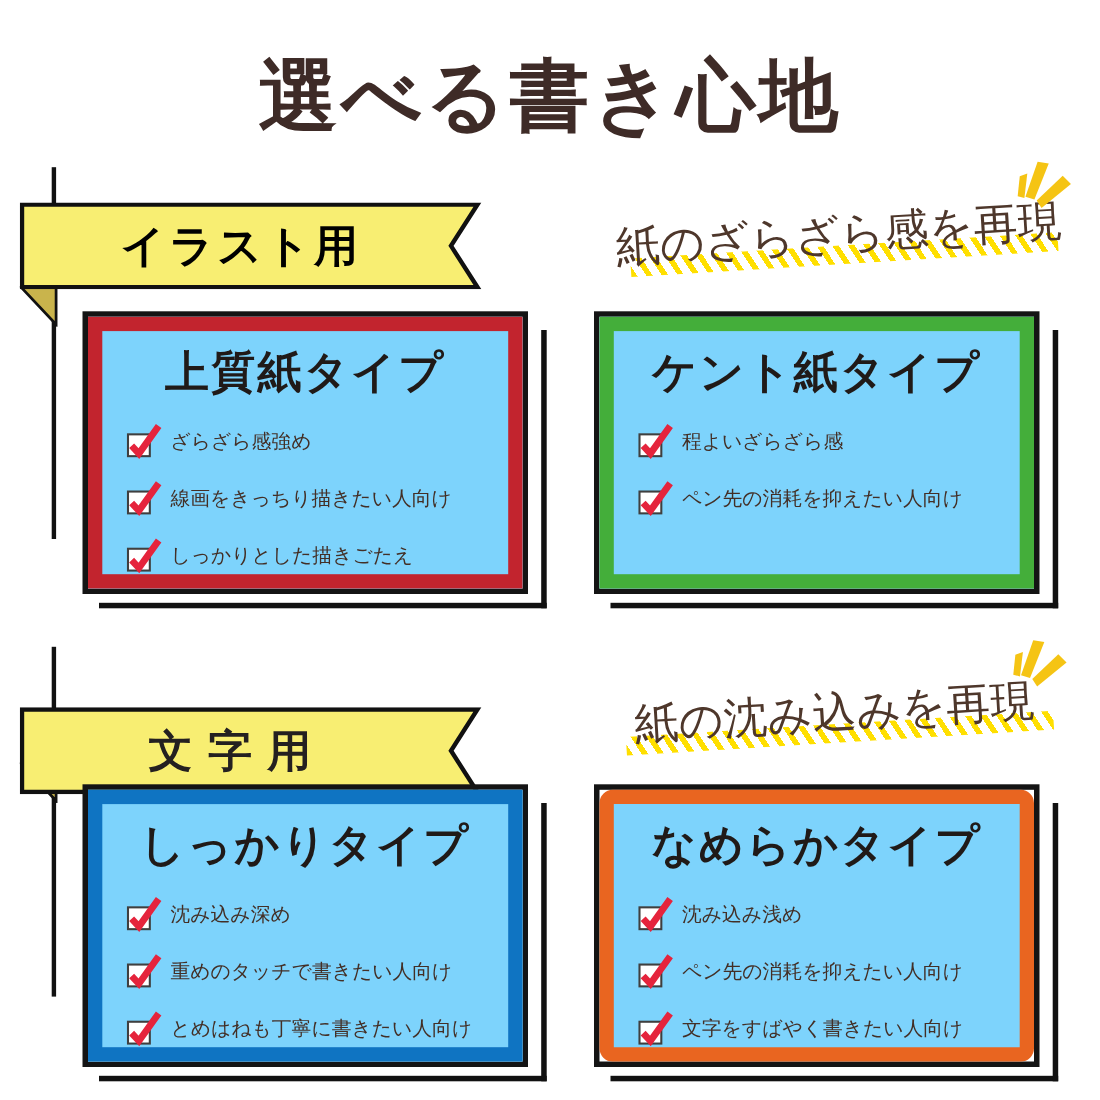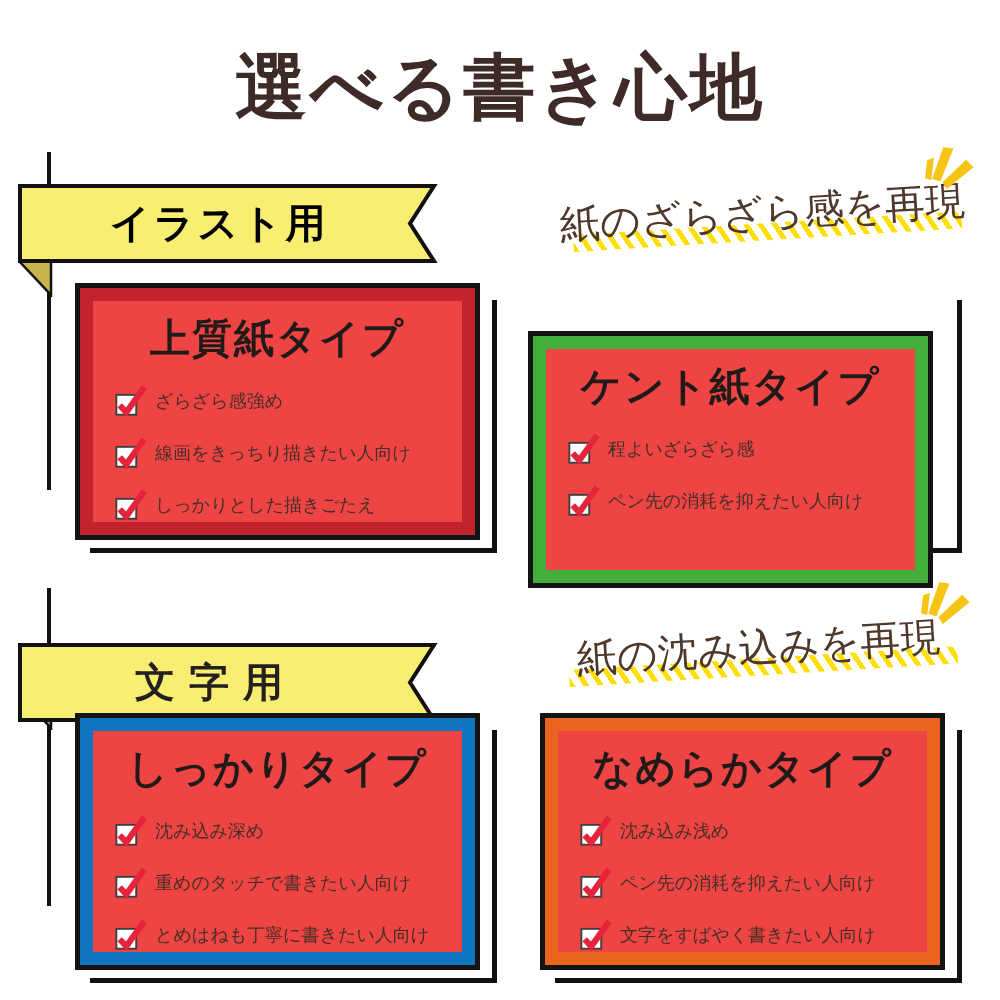--- a/index.html
+++ b/index.html
@@ -44,24 +44,24 @@
   }
   .sparkle { position:absolute; right:-24px; top:-24px; width:62px; height:70px; z-index:3; }
   
   .shadow { position:absolute; width:407px; height:253px; border-right:5px solid #111; border-bottom:5px solid #111; z-index:1; }
   .s1 { left:90px; top:300px; }
   .s2 { left:555px; top:300px; }
   .s3 { left:90px; top:730px; }
   .s4 { left:555px; top:730px; }
   .box { position:absolute; width:405px; height:257px; border:5px solid #141414; background:#fff; z-index:4; }
   .b1 { left:75px; top:283px; }
-  .b2 { left:528px; top:283px;margin-top:48px; }
+  .b2 { left:540px; top:283px; }
   .b3 { left:75px; top:713px; }
   .b4 { left:540px; top:713px; }
-  .box-inner { width:100%; height:100%; border:13px solid #888; background:#ef4444; display:flex; flex-direction:column; }
+  .box-inner { width:100%; height:100%; border:13px solid #888; background:#7dd3fc; display:flex; flex-direction:column; }
   .box-title {
     text-align:center; margin-top:10px; font-size:40px; font-weight:900;
     color:#201a18; letter-spacing:2px; white-space:nowrap;
   }
   .items { margin-top:9px; padding-left:20px; display:flex; flex-direction:column; }
   .item { display:flex; align-items:center; height:52px; }
   .check-icon { width:36px; height:34px; flex:0 0 36px; margin-right:6px; }
   .item-text { font-size:18px; font-weight:500; letter-spacing:0px; white-space:nowrap; }
 </style>
 </head>
@@ -188,21 +188,21 @@
             <rect x="3.5" y="11.5" width="21" height="21" fill="#fff" stroke="#3f3f3f" stroke-width="2"></rect>
             <path d="M7 22.5 L14 30 L33 3.5" fill="none" stroke-width="6.5" style="stroke: rgb(229, 36, 60);"></path>
           </svg>
         <span class="item-text" style="color: rgb(67, 47, 38);">とめはねも丁寧に書きたい人向け</span>
       </div>
     </div>
   </div>
 </div>
 
 <div class="box b4">
-  <div class="box-inner" style="border-color: rgb(233, 101, 32);">
+  <div class="box-inner" style="border-color: rgb(233, 101, 32); border-radius: 12px;">
     <div class="box-title">なめらかタイプ</div>
     <div class="items">
       <div class="item">
         <svg class="check-icon" viewBox="0 0 38 36">
             <rect x="3.5" y="11.5" width="21" height="21" fill="#fff" stroke="#3f3f3f" stroke-width="2"></rect>
             <path d="M7 22.5 L14 30 L33 3.5" fill="none" stroke-width="6.5" style="stroke: rgb(229, 36, 60);"></path>
           </svg>
         <span class="item-text" style="color: rgb(67, 47, 38);">沈み込み浅め</span>
       </div>
       <div class="item">

